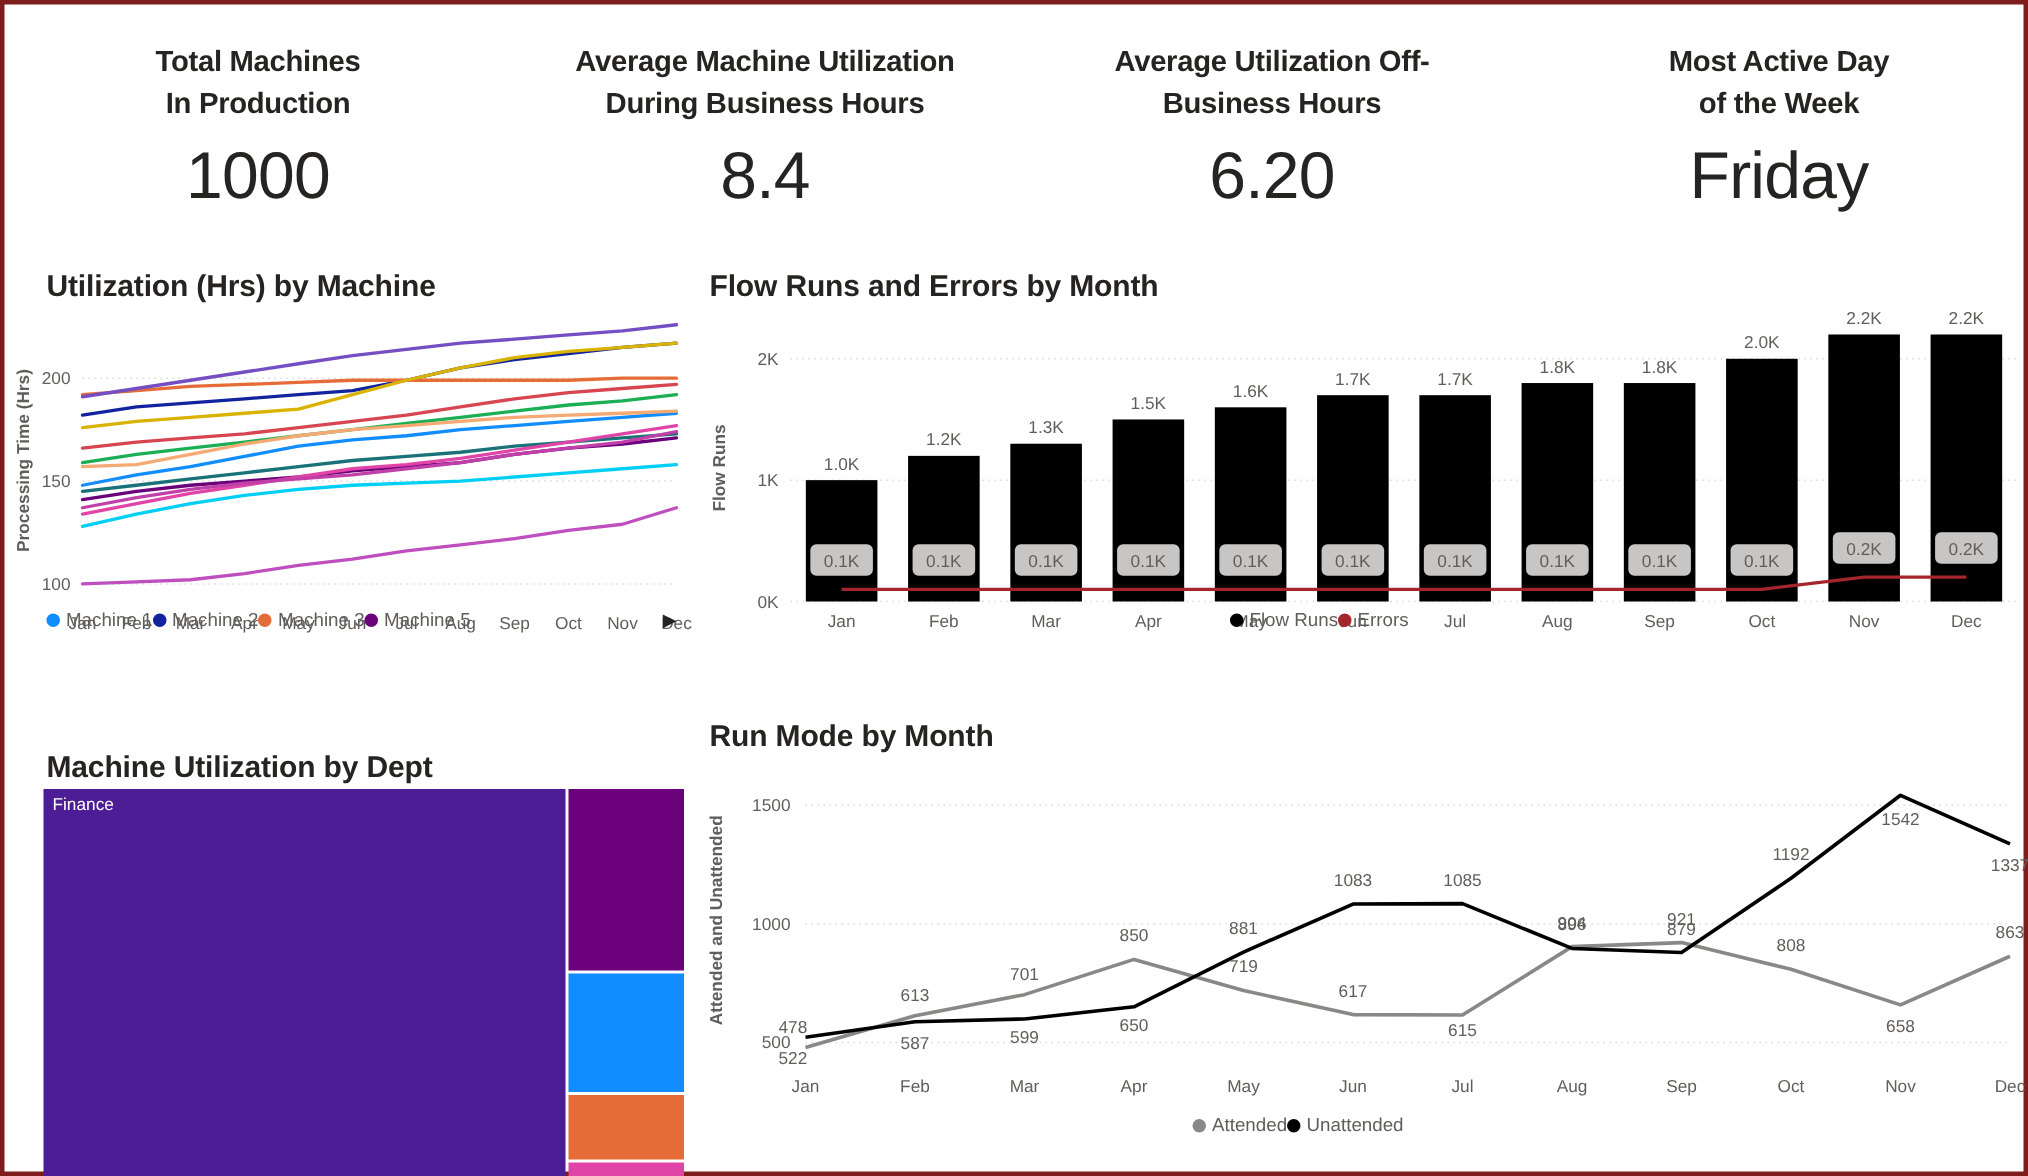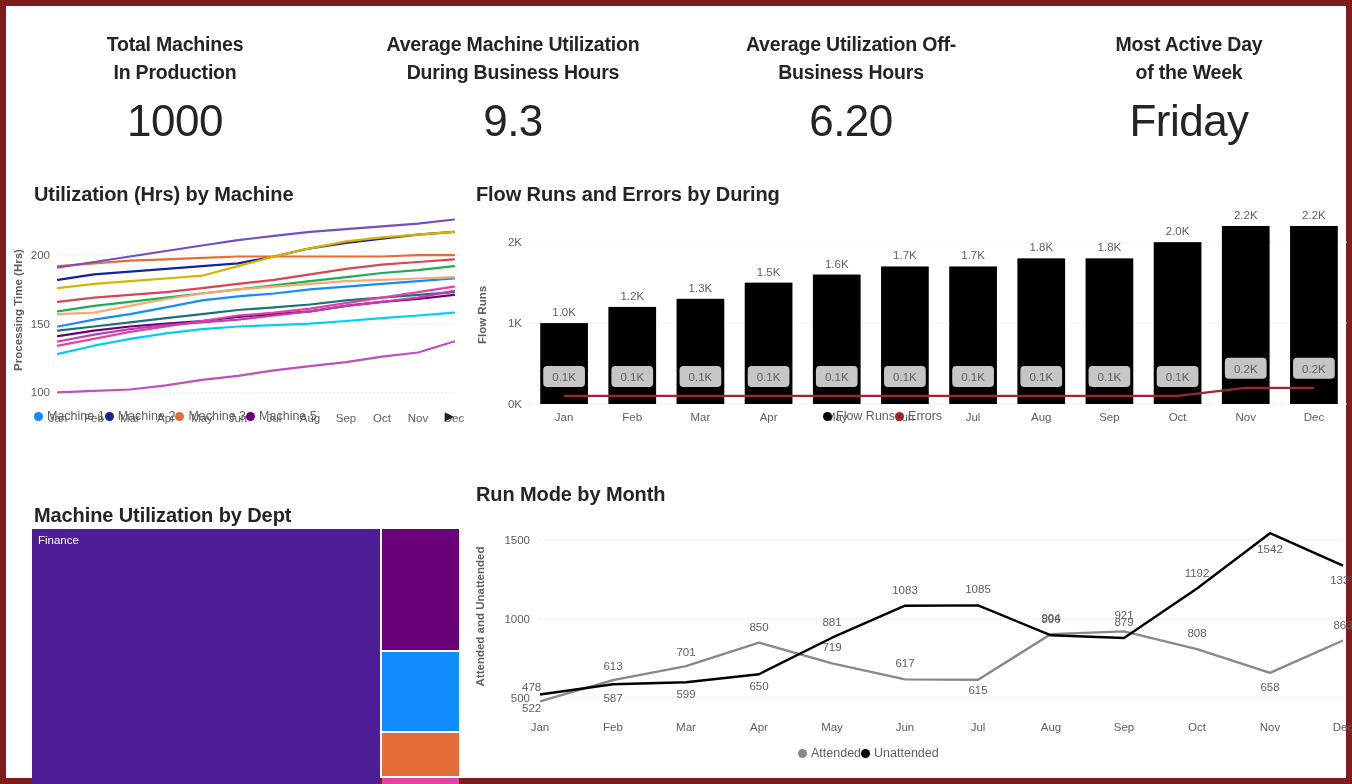--- a/index.html
+++ b/index.html
@@ -5,21 +5,21 @@
   html,body{margin:0;padding:0;}
   body{
     width:1352px;height:784px;
     background:#ffffff;
     font-family:"Liberation Sans", sans-serif;
     overflow:hidden;
   }
   .page{
     position:relative;width:1352px;height:784px;
     box-sizing:border-box;
-    border:6px solid #7f1d1d;
+    border:3px solid #7f1d1d;
     background:#ffffff;
   }
 
   
   .kpi-row{
     position:absolute;left:0;top:0;width:1352px;height:160px;
     display:flex;
   }
   .kpi{
     flex:1 1 0;display:flex;flex-direction:column;
@@ -87,21 +87,21 @@
 
   <div class="kpi-row">
     <div class="kpi">
       <div class="kpi-title">Total Machines
 In Production</div>
       <div class="kpi-value">1000</div>
     </div>
     <div class="kpi">
       <div class="kpi-title">Average Machine Utilization
 During Business Hours</div>
-      <div class="kpi-value">9.3</div>
+      <div class="kpi-value">8.4</div>
     </div>
     <div class="kpi">
       <div class="kpi-title">Average Utilization Off-
 Business Hours</div>
       <div class="kpi-value">6.20</div>
     </div>
     <div class="kpi">
       <div class="kpi-title">Most Active Day
 of the Week</div>
       <div class="kpi-value">Friday</div>
@@ -160,21 +160,21 @@
       </div>
       <div class="legend-item">
         <span class="legend-dot" style="background:#6B007B"></span>
         <span class="legend-label">Machine 5</span>
       </div>
       <span class="legend-arrow">▶</span>
     </div>
   </div>
 
   <div id="flow-panel">
-    <div class="panel-title">Flow Runs and Errors by During</div>
+    <div class="panel-title">Flow Runs and Errors by Month</div>
     <svg id="flow-svg" width="890" height="270" style="position:absolute;left:0;top:40px;">
         <text x="18" y="109" class="dlabel-axis" text-anchor="middle" font-weight="bold" font-size="12" fill="#252423" transform="rotate(-90 18 109)">Flow Runs</text>
         <line x1="62" y1="198" x2="880" y2="198" stroke="#d9d9d9" stroke-width="1" stroke-dasharray="1,3"></line>
         <text x="54" y="202" class="dlabel-axis" text-anchor="end">0K</text>
         <line x1="62" y1="117.0909090909091" x2="880" y2="117.0909090909091" stroke="#d9d9d9" stroke-width="1" stroke-dasharray="1,3"></line>
         <text x="54" y="121.0909090909091" class="dlabel-axis" text-anchor="end">1K</text>
         <line x1="62" y1="36.18181818181819" x2="880" y2="36.18181818181819" stroke="#d9d9d9" stroke-width="1" stroke-dasharray="1,3"></line>
         <text x="54" y="40.18181818181819" class="dlabel-axis" text-anchor="end">2K</text>
         <rect x="72.22500000000001" y="117.0909090909091" width="47.71666666666667" height="80.9090909090909" fill="#000000"></rect>
         <text x="96.08333333333334" y="110.0909090909091" class="barlabel">1.0K</text>

